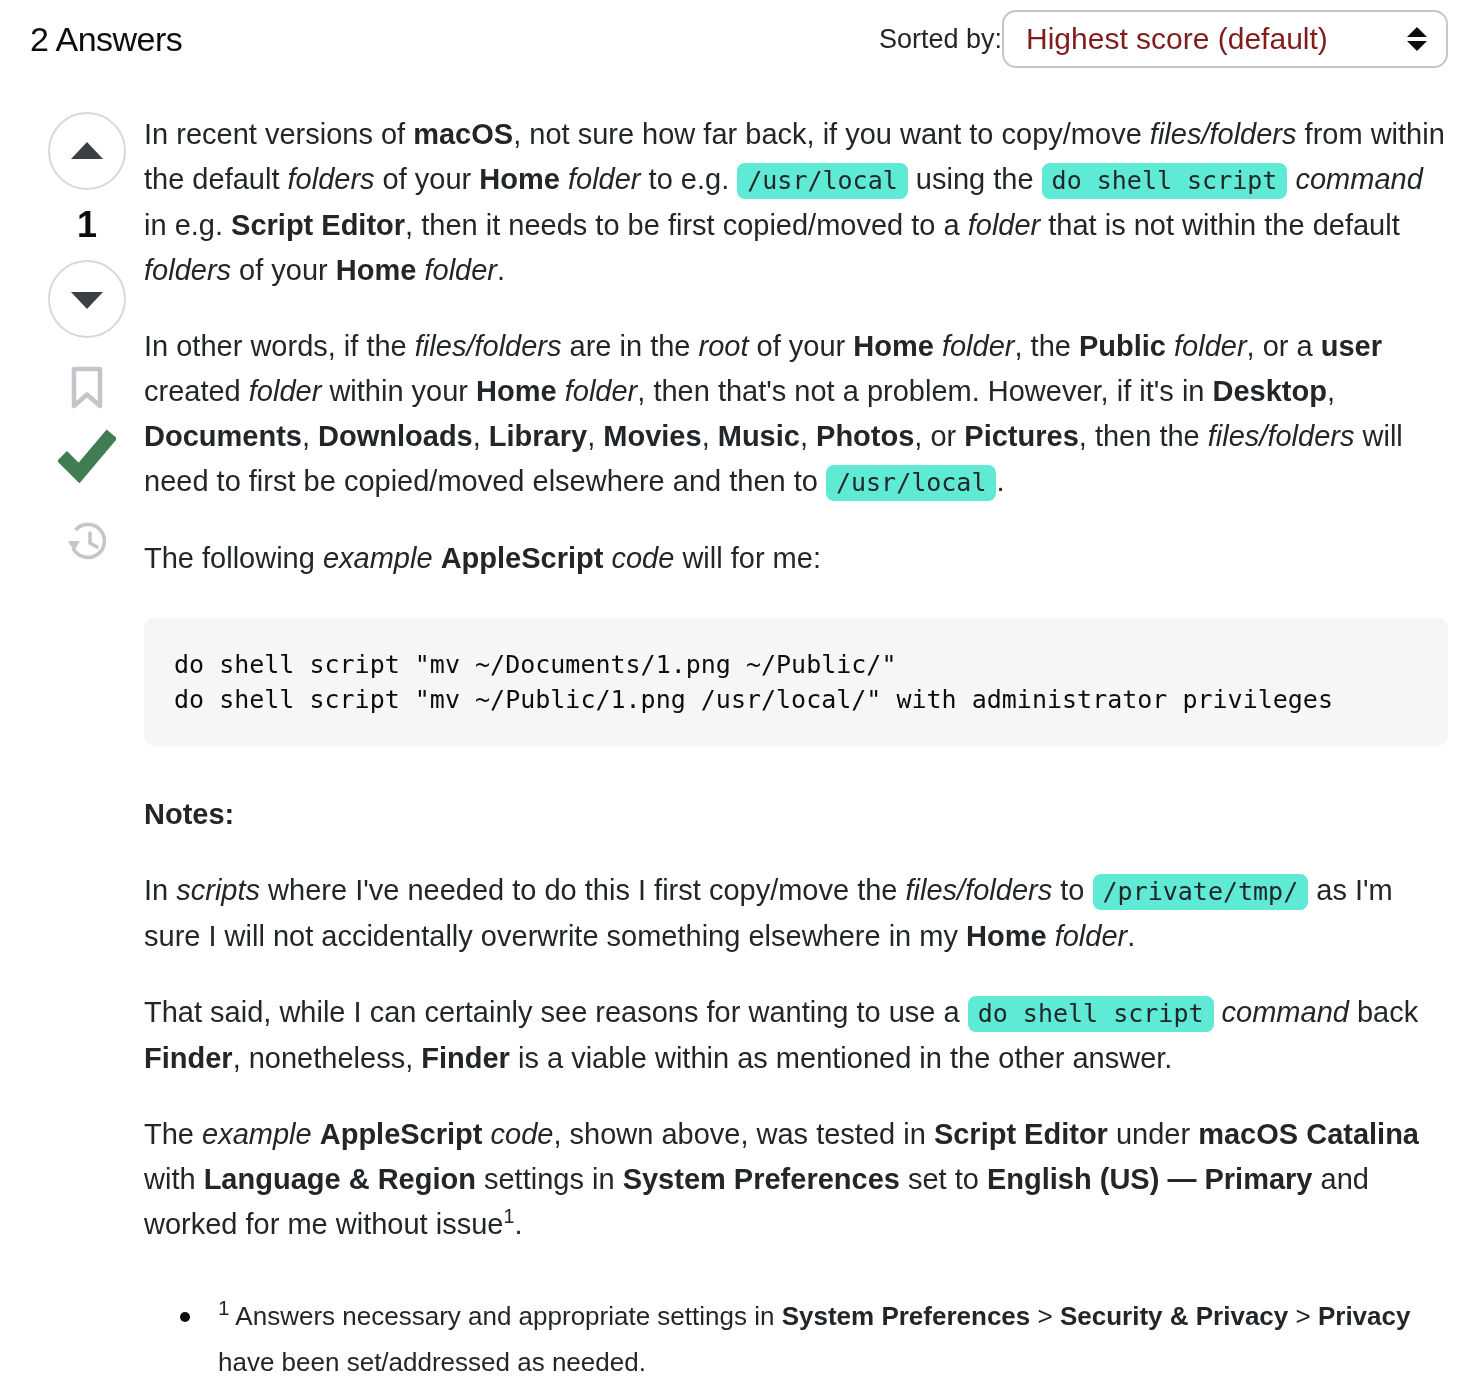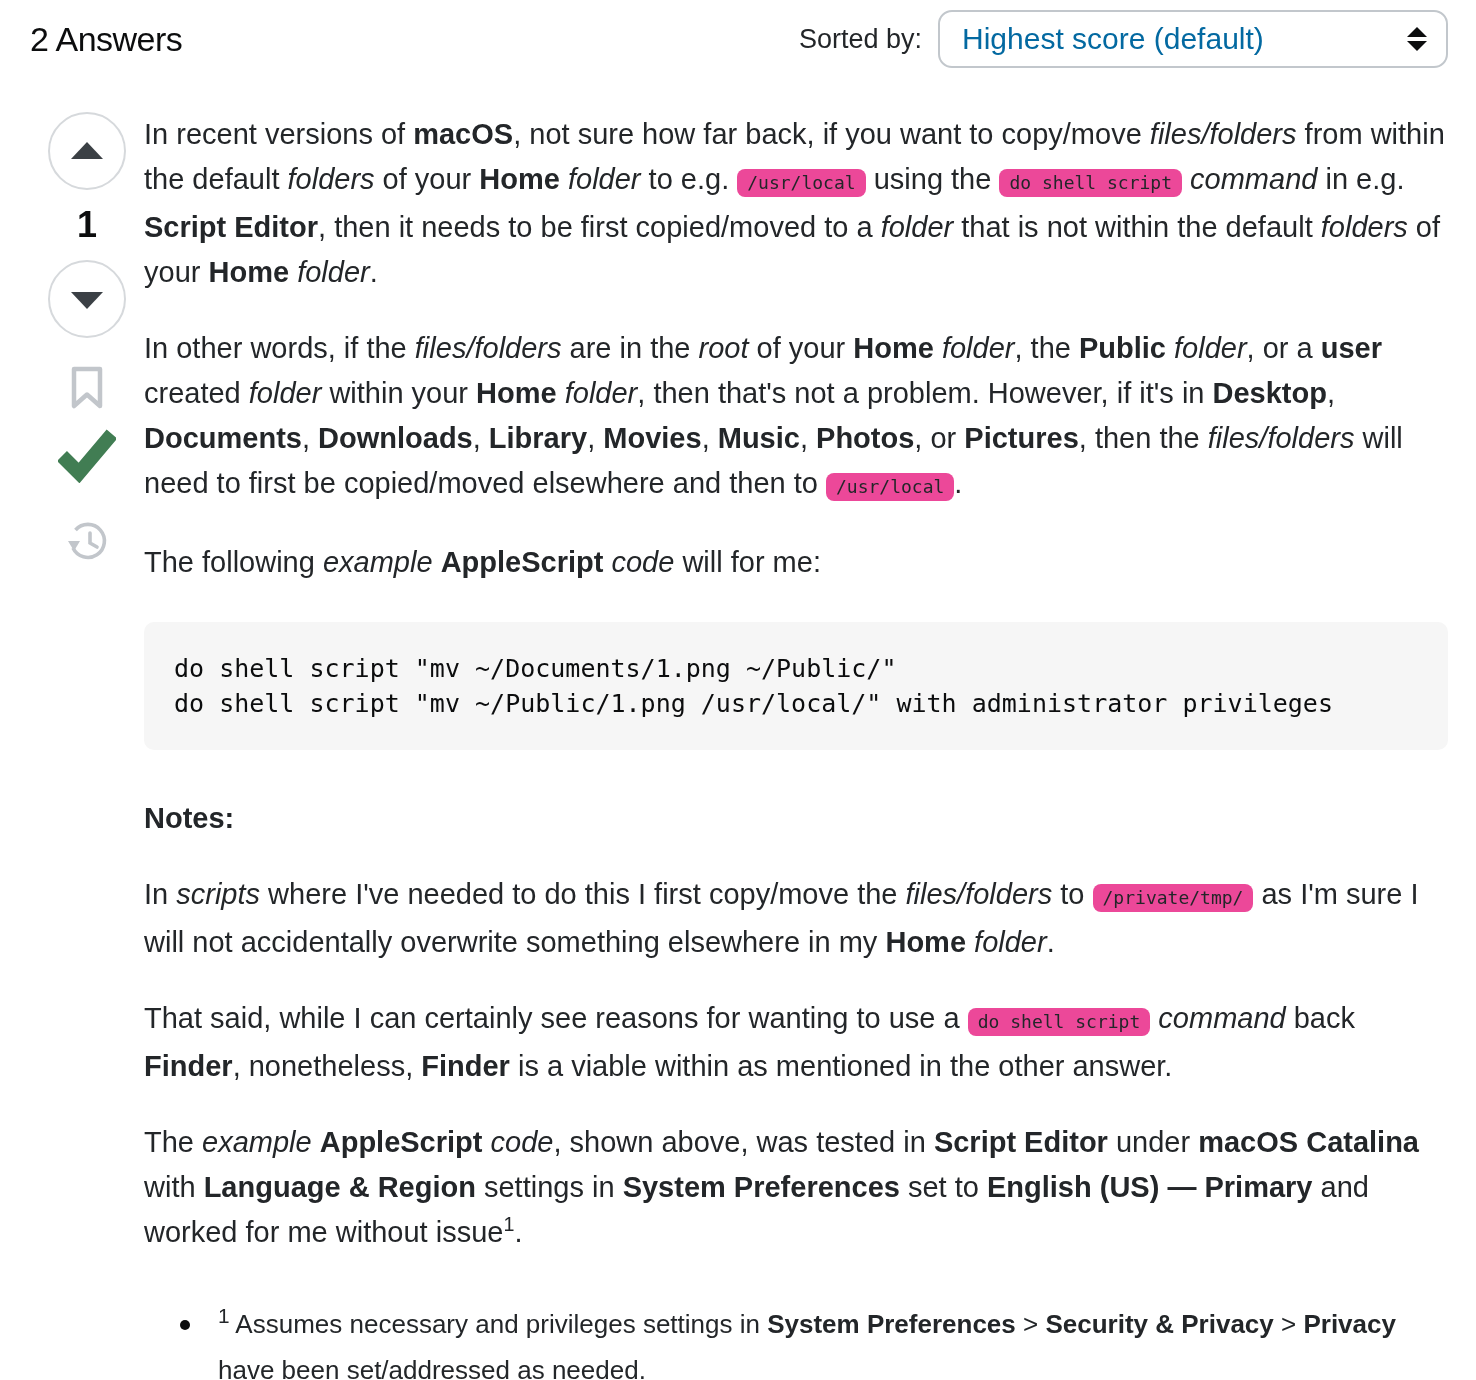--- a/index.html
+++ b/index.html
@@ -21,34 +21,34 @@
     align-items: center;
     height: 62px;
   }
   .answers-title {
     font-size: 34px;
     font-weight: 400;
     margin: 0;
     color: #0c0d0e;
     letter-spacing: -0.5px;
   }
-  .sort-wrap { display: flex; align-items: center; gap: 16px; }
+  .sort-wrap { display: flex; align-items: center; }
   .sort-label { font-size: 27px; color: #232629; }
   .sort-select {
-    width: 510px;
+    width: 446px;
     height: 58px;
     border: 2px solid #c2c7cc;
     border-radius: 14px;
     background: #fff;
     display: flex;
     align-items: center;
     justify-content: space-between;
     padding: 0 18px 0 22px;
     font-size: 30px;
-    color: #0369a1;
+    color: #7f1d1d;
     cursor: pointer;
   }
   .updown-icon { display: block; flex-shrink: 0; }
 
   
   .answer { display: flex; margin-top: 42px; }
   .vote-col {
     width: 114px;
     flex-shrink: 0;
     display: flex;
@@ -93,22 +93,22 @@
   .content p {
     font-size: 29px;
     line-height: 45px;
     margin: 0 0 31px 0;
     color: #232629;
   }
   .seg-b { font-weight: 700; }
   .seg-i { font-style: italic; }
   .seg-c {
     font-family: "DejaVu Sans Mono", "Liberation Mono", monospace;
-    font-size: 18px;
-    background: #ec4899;
+    font-size: 25px;
+    background: #5eead4;
     border-radius: 8px;
     padding: 3px 10px 4px 10px;
   }
   .seg-sup {
     vertical-align: super;
     font-size: 68%;
     line-height: 0;
   }
   pre.code-block {
     background: #f6f6f6;
@@ -195,19 +195,19 @@
       <pre class="code-block">do shell script "mv ~/Documents/1.png ~/Public/"
 do shell script "mv ~/Public/1.png /usr/local/" with administrator privileges</pre>
       <p><span class="seg-b">Notes:</span></p>
       <p><span>In </span><span class="seg-i">scripts</span><span> where I've needed to do this I first copy/move the </span><span class="seg-i">files/folders</span><span> to </span><span class="seg-c">/private/tmp/</span><span> as I'm sure I will not accidentally overwrite something elsewhere in my </span><span class="seg-b">Home</span><span> </span><span class="seg-i">folder</span><span>.</span></p>
       <p><span>That said, while I can certainly see reasons for wanting to use a </span><span class="seg-c">do shell script</span><span> </span><span class="seg-i">command</span><span> back </span><span class="seg-b">Finder</span><span>, nonetheless, </span><span class="seg-b">Finder</span><span> is a viable within as mentioned in the other answer.</span></p>
       <p><span>The </span><span class="seg-i">example</span><span> </span><span class="seg-b">AppleScript</span><span> </span><span class="seg-i">code</span><span>, shown above, was tested in </span><span class="seg-b">Script Editor</span><span> under </span><span class="seg-b">macOS Catalina</span><span> with </span><span class="seg-b">Language &amp; Region</span><span> settings in </span><span class="seg-b">System Preferences</span><span> set to </span><span class="seg-b">English (US) — Primary</span><span> and worked for me without issue</span><span class="seg-sup">1</span><span>.</span></p>
 
       <div class="footnotes">
         <div class="footnote-item">
           <span class="bullet"></span>
-          <div class="footnote-text"><span class="seg-sup">1</span><span> Assumes necessary and privileges settings in </span><span class="seg-b">System Preferences</span><span> &gt; </span><span class="seg-b">Security &amp; Privacy</span><span> &gt; </span><span class="seg-b">Privacy</span><span> have been set/addressed as needed.</span></div>
+          <div class="footnote-text"><span class="seg-sup">1</span><span> Answers necessary and appropriate settings in </span><span class="seg-b">System Preferences</span><span> &gt; </span><span class="seg-b">Security &amp; Privacy</span><span> &gt; </span><span class="seg-b">Privacy</span><span> have been set/addressed as needed.</span></div>
         </div>
       </div>
     </div>
 
   </div>
 </div>
 
 </body></html>

